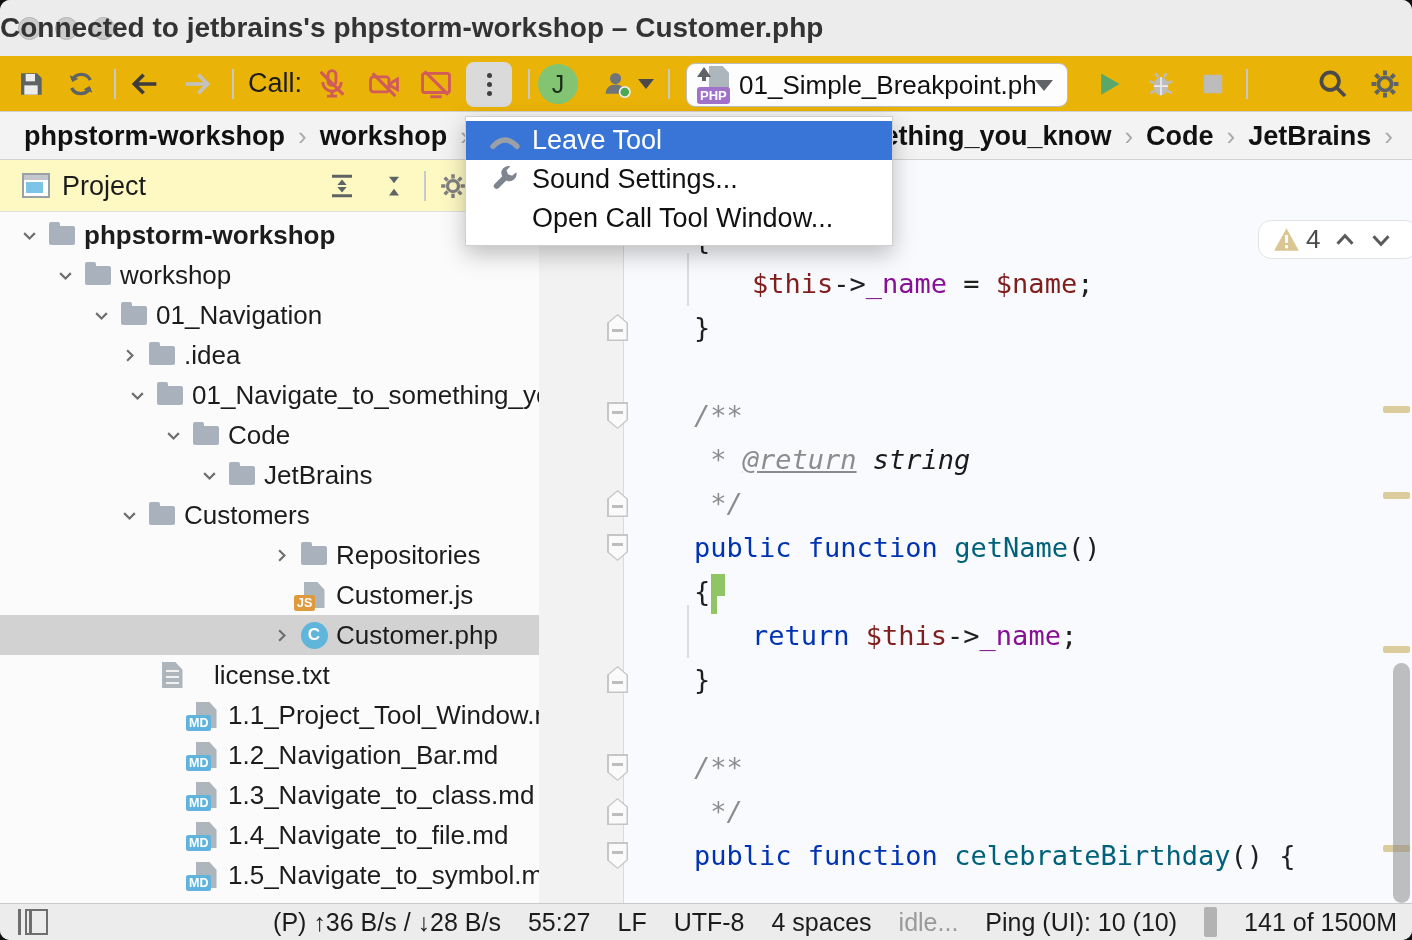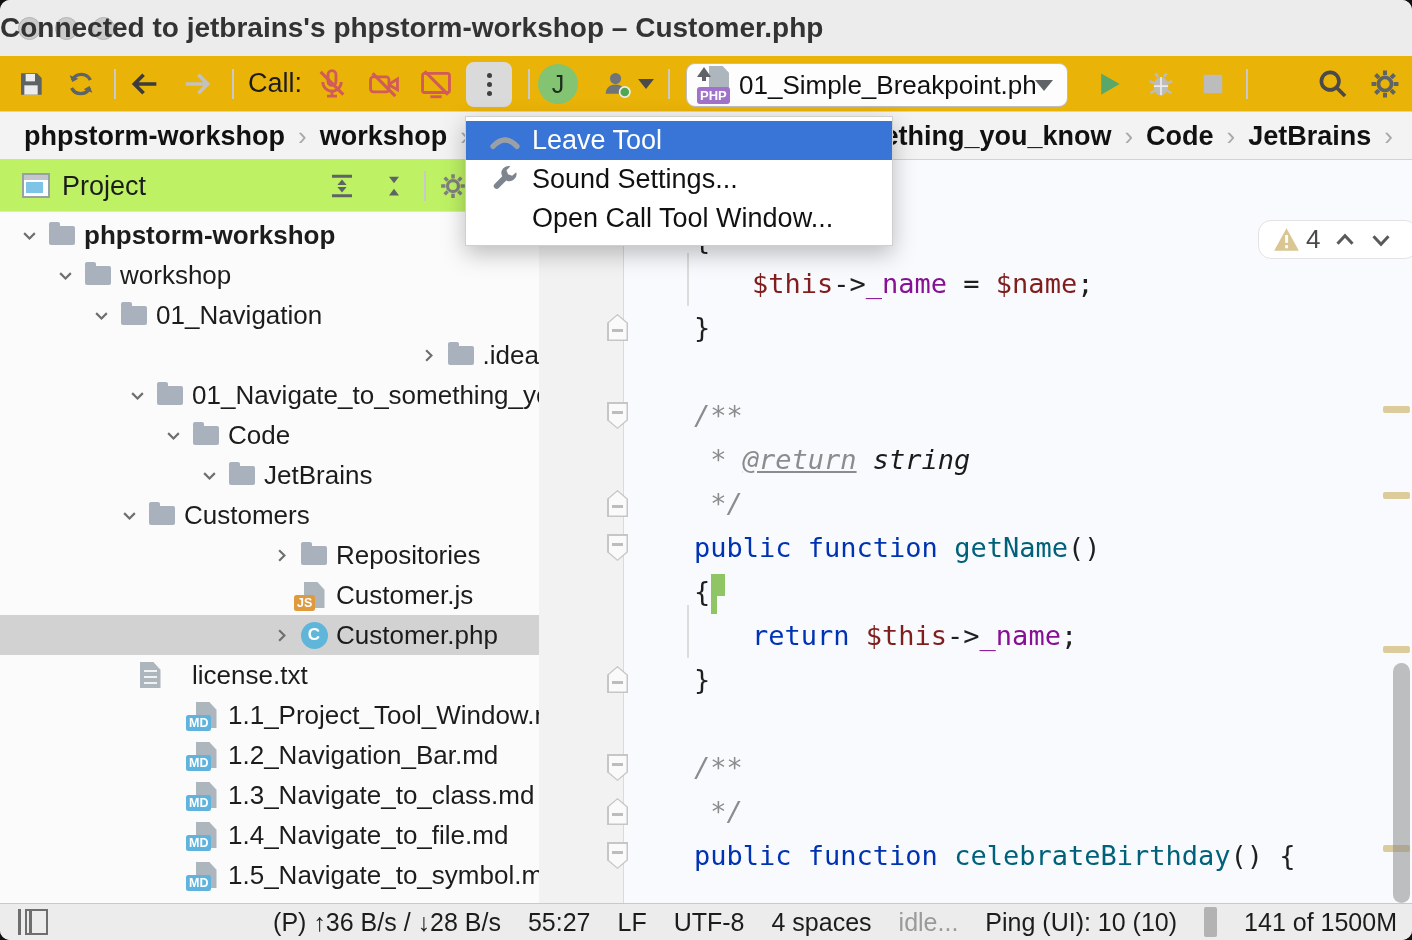--- a/index.html
+++ b/index.html
@@ -45,21 +45,21 @@
   
   .menu{position:absolute;left:465px;top:116px;width:428px;background:#FFFFFF;border:1px solid #CFCFCF;
     box-shadow:0 8px 22px rgba(0,0,0,.25);z-index:60;padding:4px 0 7px 0;}
   .mitem{height:39px;display:flex;align-items:center;font-size:27px;color:#111;}
   .mitem.sel{background:#3875D6;color:#FFFFFF;}
   .micon{width:46px;flex:0 0 46px;display:flex;align-items:center;justify-content:center;margin-left:16px;}
   .mlabel{margin-left:4px;white-space:nowrap;}
   
   .main{position:absolute;left:0;top:160px;width:100%;height:743px;overflow:hidden;}
   .ppanel{position:absolute;left:0;top:0;width:539px;height:100%;background:#FBFBFB;overflow:hidden;}
-  .phead{position:absolute;left:0;top:0;width:539px;height:52px;background:#bef264;border-bottom:1px solid #E0E0E0;}
+  .phead{position:absolute;left:0;top:0;width:539px;height:52px;background:#fef9c3;border-bottom:1px solid #E0E0E0;}
   .phead-title{position:absolute;left:62px;top:0;height:52px;line-height:52px;font-size:27px;color:#1c1c1c;}
   .picon{position:absolute;left:22px;top:13px;width:28px;height:25px;border:2px solid #99A0A6;background:#fff;}
   .picon .strip{position:absolute;left:0;top:0;width:100%;height:5px;background:#C3C7CB;}
   .picon .blue{position:absolute;left:2px;top:7px;width:17px;height:11px;background:#7EC4E6;}
   .phicon{position:absolute;top:12px;width:30px;height:28px;display:flex;align-items:center;justify-content:center;}
   .gutter{position:absolute;left:539px;top:0;width:85px;height:100%;background:#F2F2F2;border-right:1px solid #DADADA;}
   .editor{position:absolute;left:624px;top:0;right:0;height:100%;background:#F8FAFD;}
   
   .tree{position:absolute;left:0;top:55px;width:539px;}
   .trow{height:40px;display:flex;align-items:center;font-size:26px;white-space:nowrap;}
@@ -320,21 +320,21 @@
             <span class="tchev">
               <svg width="19" height="19" viewBox="0 0 16 16" fill="none">
                 <path d="M3.5 6 L8 10.5 L12.5 6" stroke="#6E6E6E" stroke-width="1.8"></path>
               </svg>
             </span>
             <span class="ticon">
               <span class="ic-folder"></span>
             </span>
             <span class="tlabel">01_Navigation</span>
           </div>
-          <div class="trow" style="padding-left: 92px; justify-content: flex-end;">
+          <div class="trow" style="padding-left: 120px;">
             <span class="tchev">
               <svg width="19" height="19" viewBox="0 0 16 16" fill="none">
                 <path d="M6 3.5 L10.5 8 L6 12.5" stroke="#6E6E6E" stroke-width="1.8"></path>
               </svg>
             </span>
             <span class="ticon">
               <span class="ic-folder"></span>
             </span>
             <span class="tlabel">.idea</span>
           </div>
@@ -405,21 +405,21 @@
             <span class="tchev">
               <svg width="19" height="19" viewBox="0 0 16 16" fill="none">
                 <path d="M6 3.5 L10.5 8 L6 12.5" stroke="#6E6E6E" stroke-width="1.8"></path>
               </svg>
             </span>
             <span class="ticon">
               <span class="ic-class">C</span>
             </span>
             <span class="tlabel">Customer.php</span>
           </div>
-          <div class="trow" style="padding-left: 88px; gap: 20px;">
+          <div class="trow" style="padding-left: 110px; gap: 20px;">
             <span class="tchev"></span>
             <span class="ticon">
               <span class="ic-page">
                 <span class="ic-lines"></span>
               </span>
             </span>
             <span class="tlabel">license.txt</span>
           </div>
           <div class="trow" style="padding-left: 164px;">
             <span class="tchev"></span>

